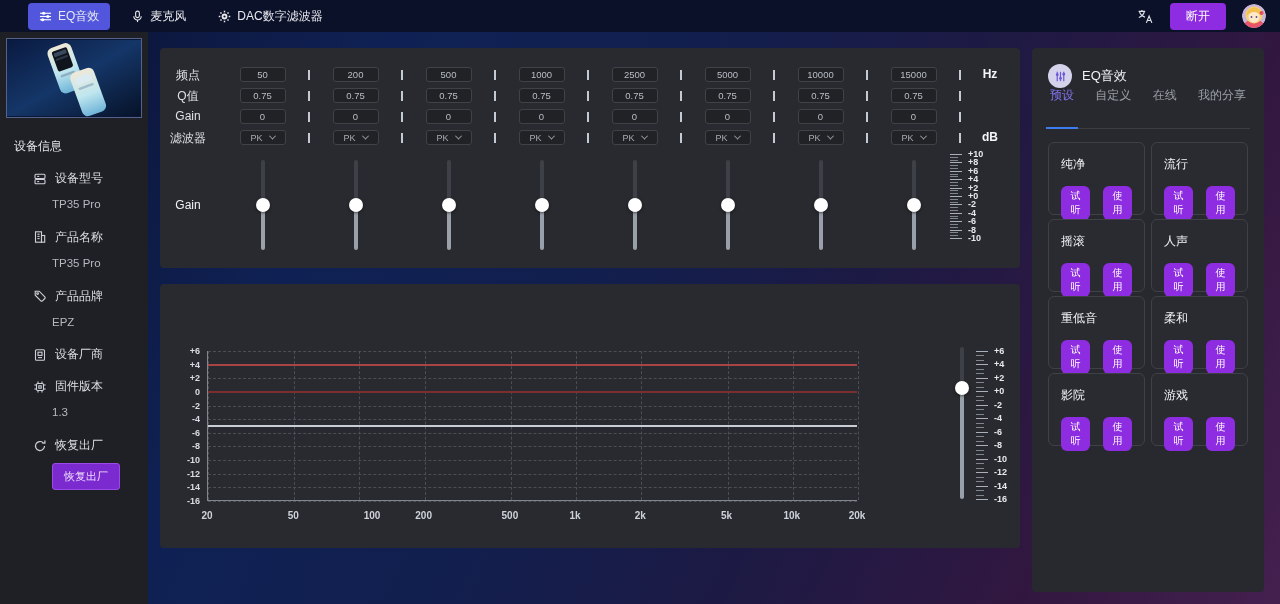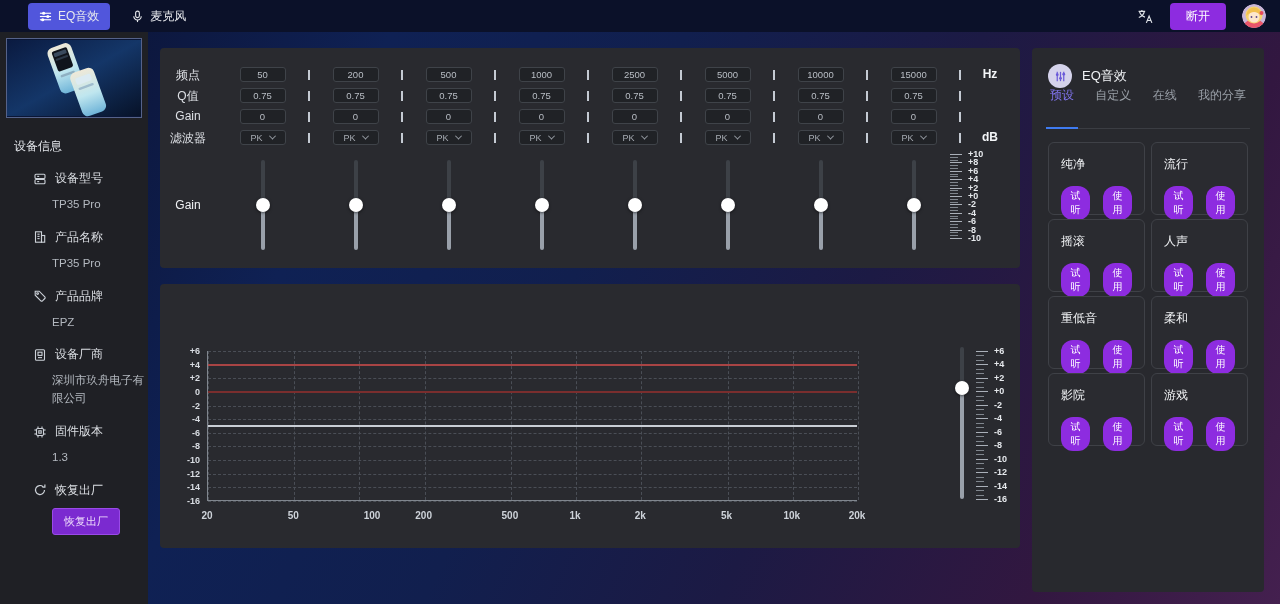--- a/index.html
+++ b/index.html
@@ -82,21 +82,21 @@
   .rp-icon { width:24px; height:24px; border-radius:50%; background:#d5d3ec; display:flex; align-items:center; justify-content:center; }
   .rp-title { font-size:13px; color:#f0f2f5; }
   .rp-tabs { display:flex; justify-content:space-between; align-items:flex-end; margin:17px 14px 0 14px; border-bottom:1px solid #3b3d43; height:24px; }
   .rp-tab { position:relative; font-size:12px; color:#9aa0a8; padding:0 4px 24px 4px; cursor:pointer; white-space:nowrap; }
   .rp-tab.active { color:#8074ef; }
   .rp-tab.active::after { content:''; position:absolute; left:0; right:0; bottom:-1px; height:2px; background:#3f7bf0; }
   .preset-grid { display:grid; grid-template-columns:1fr 1fr; gap:4px 6px; padding:13px 16px 0 16px; }
   .preset-card { border:1px solid #3f4147; border-radius:6px; height:73px; padding:13px 12px; background:rgba(255,255,255,0.01); }
   .preset-title { font-size:12px; color:#f2f4f6; }
   .preset-buttons { display:flex; gap:13px; margin-top:13px; }
-  .pbtn { background:#8d2ce0; border:none; border-radius:12px; color:#fff; font-size:10px; padding:3px 9px; cursor:pointer; }
+  .pbtn { background:#8d2ce0; border:none; border-radius:6px; color:#fff; font-size:10px; padding:3px 9px; cursor:pointer; }
 </style>
 </head>
 <body>
 
 <header class="topbar">
   <nav class="top-tabs" id="topTabs">
       <button class="top-tab active">
         <span class="ticon">
           <svg viewBox="0 0 14 14">
             <g stroke="#fff" stroke-width="1.2">
@@ -115,20 +115,39 @@
       </button>
       <button class="top-tab">
         <span class="ticon">
           <svg viewBox="0 0 14 14" fill="none" stroke="#e8eaee" stroke-width="1.2">
             <rect x="5" y="1.2" width="4" height="7" rx="2"></rect>
             <path d="M3 6.8 a4 4 0 0 0 8 0"></path>
             <line x1="7" y1="10.8" x2="7" y2="13"></line>
           </svg>
         </span>
         <span>麦克风</span>
+      </button>
+      <button class="top-tab">
+        <span class="ticon">
+          <svg viewBox="0 0 14 14">
+            <circle cx="7" cy="7" r="3.1" fill="#e8eaee"></circle>
+            <g stroke="#e8eaee" stroke-width="1.6">
+              <line x1="7" y1="0.8" x2="7" y2="2.5"></line>
+              <line x1="7" y1="11.5" x2="7" y2="13.2"></line>
+              <line x1="0.8" y1="7" x2="2.5" y2="7"></line>
+              <line x1="11.5" y1="7" x2="13.2" y2="7"></line>
+              <line x1="2.6" y1="2.6" x2="3.8" y2="3.8"></line>
+              <line x1="10.2" y1="10.2" x2="11.4" y2="11.4"></line>
+              <line x1="2.6" y1="11.4" x2="3.8" y2="10.2"></line>
+              <line x1="10.2" y1="3.8" x2="11.4" y2="2.6"></line>
+            </g>
+            <circle cx="7" cy="7" r="1.2" fill="#0b1129"></circle>
+          </svg>
+        </span>
+        <span>DAC数字滤波器</span>
       </button>
     </nav>
   <div class="top-right">
     <span class="lang-icon">
       <svg viewBox="0 0 16 16" fill="none" stroke="#dfe3e8" stroke-width="1.1">
           <path d="M1.5 3.2 h6.2 M4.6 1.8 v1.4 M7 3.2 c-.6 2.6 -2.8 4.8 -5.3 5.8 M2.3 3.4 c.8 2.4 2.8 4.4 5.2 5.2"></path>
           <path d="M8.8 14 l2.6 -6.4 l2.6 6.4 M9.8 11.8 h3.4"></path>
         </svg>
     </span>
     <button class="disconnect-btn">断开</button>
@@ -216,21 +235,21 @@
         <span class="slbl">产品品牌</span>
       </div><div class="side-value">EPZ</div><div class="side-row">
         <span class="sicon">
           <svg viewBox="0 0 14 14" fill="none" stroke="#ccd1d8" stroke-width="1.1">
             <rect x="2.5" y="1.8" width="9" height="10.4" rx="1"></rect>
             <rect x="5" y="4.2" width="4" height="3.2"></rect>
             <line x1="5" y1="9.6" x2="9" y2="9.6"></line>
           </svg>
         </span>
         <span class="slbl">设备厂商</span>
-      </div><div class="side-value">深圳市玖舟电子有限公司</div><div class="side-row">
+      </div><div class="side-row">
         <span class="sicon">
           <svg viewBox="0 0 14 14" fill="none" stroke="#ccd1d8" stroke-width="1.1">
             <rect x="3.5" y="3.5" width="7" height="7" rx="1.2"></rect>
             <rect x="5.8" y="5.8" width="2.4" height="2.4"></rect>
             <line x1="5" y1="1.4" x2="5" y2="3.5"></line>
             <line x1="9" y1="1.4" x2="9" y2="3.5"></line>
             <line x1="5" y1="10.5" x2="5" y2="12.6"></line>
             <line x1="9" y1="10.5" x2="9" y2="12.6"></line>
             <line x1="1.4" y1="5" x2="3.5" y2="5"></line>
             <line x1="1.4" y1="9" x2="3.5" y2="9"></line>

